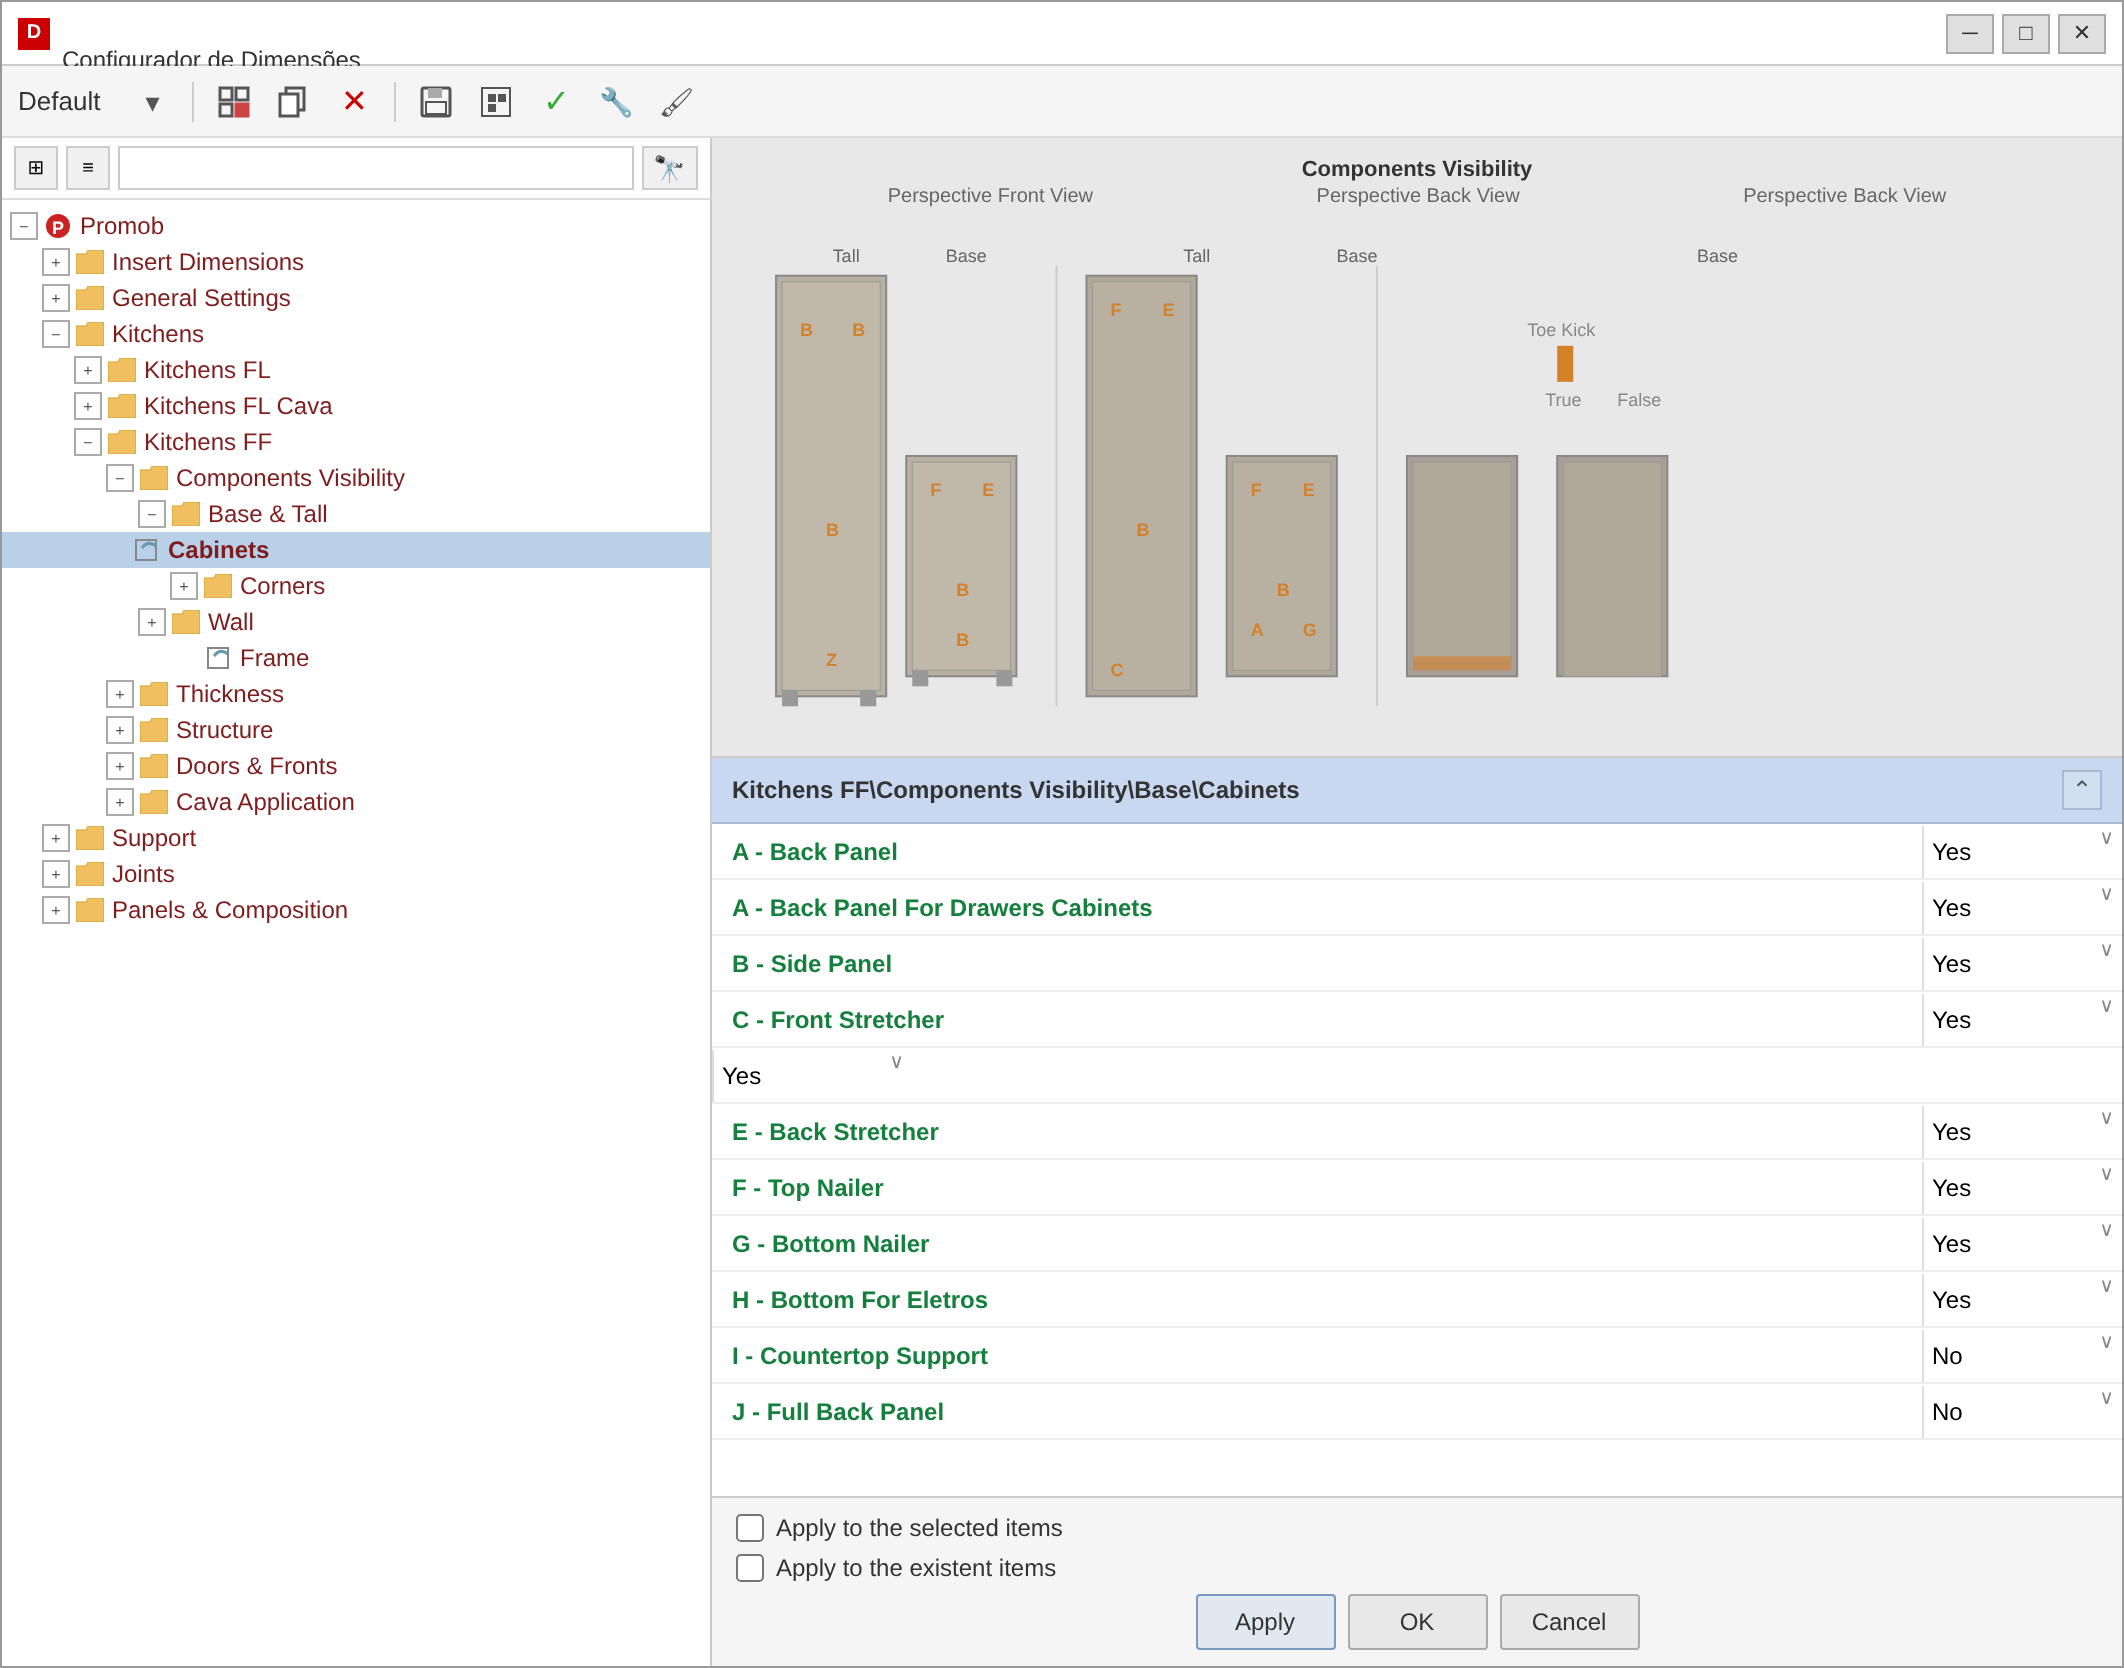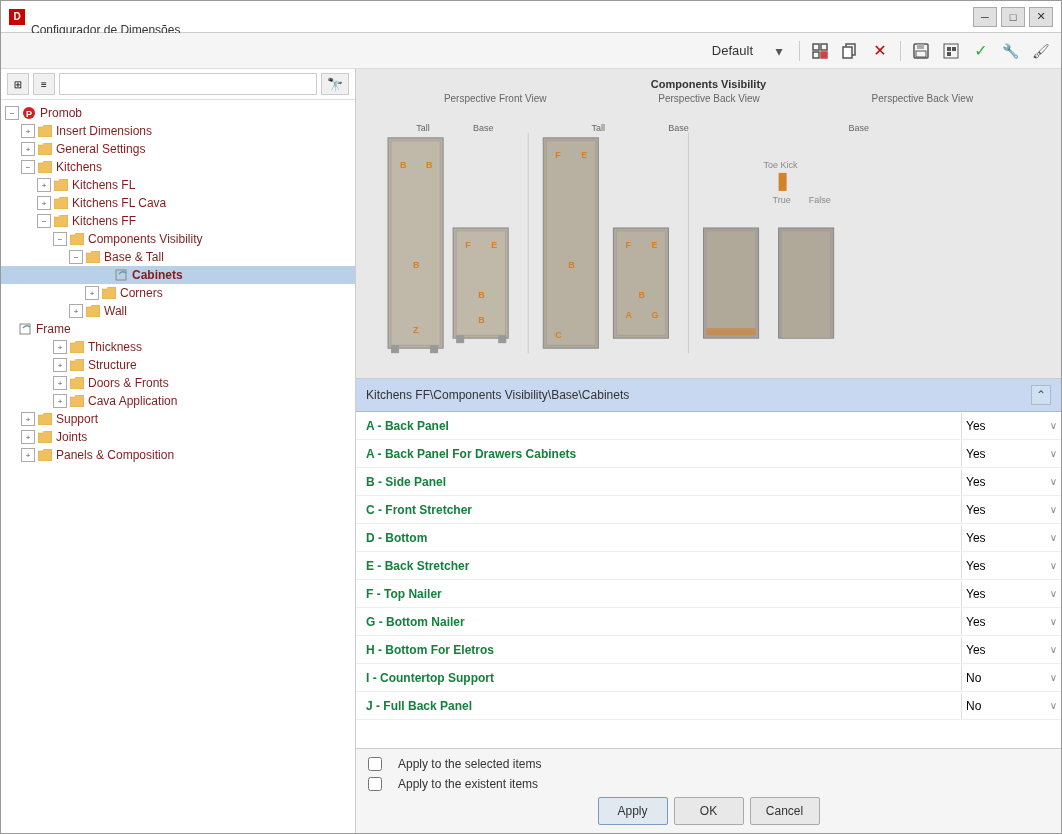--- a/index.html
+++ b/index.html
@@ -69,21 +69,20 @@
     }
 
     .toolbar {
       background: #f5f5f5;
       border-bottom: 1px solid #ddd;
       padding: 4px 8px;
       display: flex;
       align-items: center;
       gap: 6px;
       height: 36px;
-      justify-content: flex-end;
     }
     .toolbar-label {
       font-size: 13px;
       color: #333;
       font-weight: 500;
       margin-right: 8px;
     }
     .toolbar-btn {
       width: 24px;
       height: 24px;
@@ -227,21 +226,21 @@
       background: #c8d8f0;
       padding: 6px 10px;
       display: flex;
       align-items: center;
       justify-content: space-between;
       border-bottom: 1px solid #aabbd0;
     }
     .section-header-title {
       font-size: 12px;
       color: #333;
-      font-weight: 400;
+      font-weight: 700;
     }
     .section-collapse-btn {
       width: 20px;
       height: 20px;
       background: #d0e0f0;
       border: 1px solid #aabbd0;
       cursor: pointer;
       display: flex;
       align-items: center;
       justify-content: center;
@@ -274,42 +273,42 @@
       background: transparent;
       font-size: 12px;
       cursor: pointer;
       padding: 0 4px;
       appearance: none;
       -webkit-appearance: none;
     }
     .prop-select-wrapper {
       width: 100%;
       display: flex;
-      align-items: center;
+      align-items: flex-start;
       position: relative;
     }
     .prop-select-wrapper::after {
       content: '∨';
       position: absolute;
       right: 4px;
       font-size: 10px;
       color: #888;
       pointer-events: none;
     }
 
     
     .bottom-panel {
       border-top: 1px solid #ccc;
       padding: 8px 12px;
       background: #f5f5f5;
     }
     .checkbox-row {
       display: flex;
       align-items: flex-end;
-      gap: 16px;
+      gap: 6px;
       margin-bottom: 6px;
     }
     .checkbox-row input[type=checkbox] {
       width: 14px;
       height: 14px;
     }
     .checkbox-label {
       font-size: 12px;
       color: #333;
     }
@@ -493,21 +492,21 @@
         <div class="tree-item" style="padding-left:68px;">
           <span class="tree-expander">−</span>
           <span class="tree-icon">
             <svg width="14" height="12" viewBox="0 0 14 12">
                 <path d="M0,2 L5,2 L6,0 L14,0 L14,12 L0,12 Z" fill="#f0c060" stroke="#d4a030" stroke-width="0.5"></path>
               </svg>
           </span>
           <span class="tree-label">Base &amp; Tall</span>
         </div>
 
-        <div class="tree-item selected" style="padding-left:96px; background:#b8d0e8;">
+        <div class="tree-item selected" style="padding-left:48px; background:#b8d0e8;">
           <span class="tree-expander leaf"></span>
           <span class="tree-icon">
             <svg width="14" height="14" viewBox="0 0 14 14">
                 <rect x="2" y="2" width="10" height="10" fill="none" stroke="#888" stroke-width="1"></rect>
                 <path d="M5,6 Q8,2 12,5" fill="none" stroke="#6699aa" stroke-width="1.5"></path>
               </svg>
           </span>
           <span class="tree-label">Cabinets</span>
         </div>
 
@@ -524,21 +523,21 @@
         <div class="tree-item" style="padding-left:68px;">
           <span class="tree-expander">+</span>
           <span class="tree-icon">
             <svg width="14" height="12" viewBox="0 0 14 12">
                 <path d="M0,2 L5,2 L6,0 L14,0 L14,12 L0,12 Z" fill="#f0c060" stroke="#d4a030" stroke-width="0.5"></path>
               </svg>
           </span>
           <span class="tree-label">Wall</span>
         </div>
 
-        <div class="tree-item" style="align-items:center;">
+        <div class="tree-item" style="padding-left:84px;align-items:center;">
           <span class="tree-expander leaf"></span>
           <span class="tree-icon">
             <svg width="14" height="14" viewBox="0 0 14 14">
                 <rect x="2" y="2" width="10" height="10" fill="none" stroke="#888" stroke-width="1"></rect>
                 <path d="M5,6 Q8,2 12,5" fill="none" stroke="#6699aa" stroke-width="1.5"></path>
               </svg>
           </span>
           <span class="tree-label">Frame</span>
         </div>
 
@@ -735,21 +734,20 @@
             </div>
             <div class="prop-row">
               <div class="prop-name">C - Front Stretcher</div>
               <div class="prop-value-container">
                 <div class="prop-select-wrapper">
                   <select class="prop-select"><option value="Yes">Yes</option><option value="No">No</option></select>
                 </div>
               </div>
             </div>
             <div class="prop-row">
-              <div class="prop-name">D - Bottom</div>
               <div class="prop-value-container">
                 <div class="prop-select-wrapper">
                   <select class="prop-select"><option value="Yes">Yes</option><option value="No">No</option></select>
                 </div>
               </div>
             </div>
             <div class="prop-row">
               <div class="prop-name">E - Back Stretcher</div>
               <div class="prop-value-container">
                 <div class="prop-select-wrapper">

